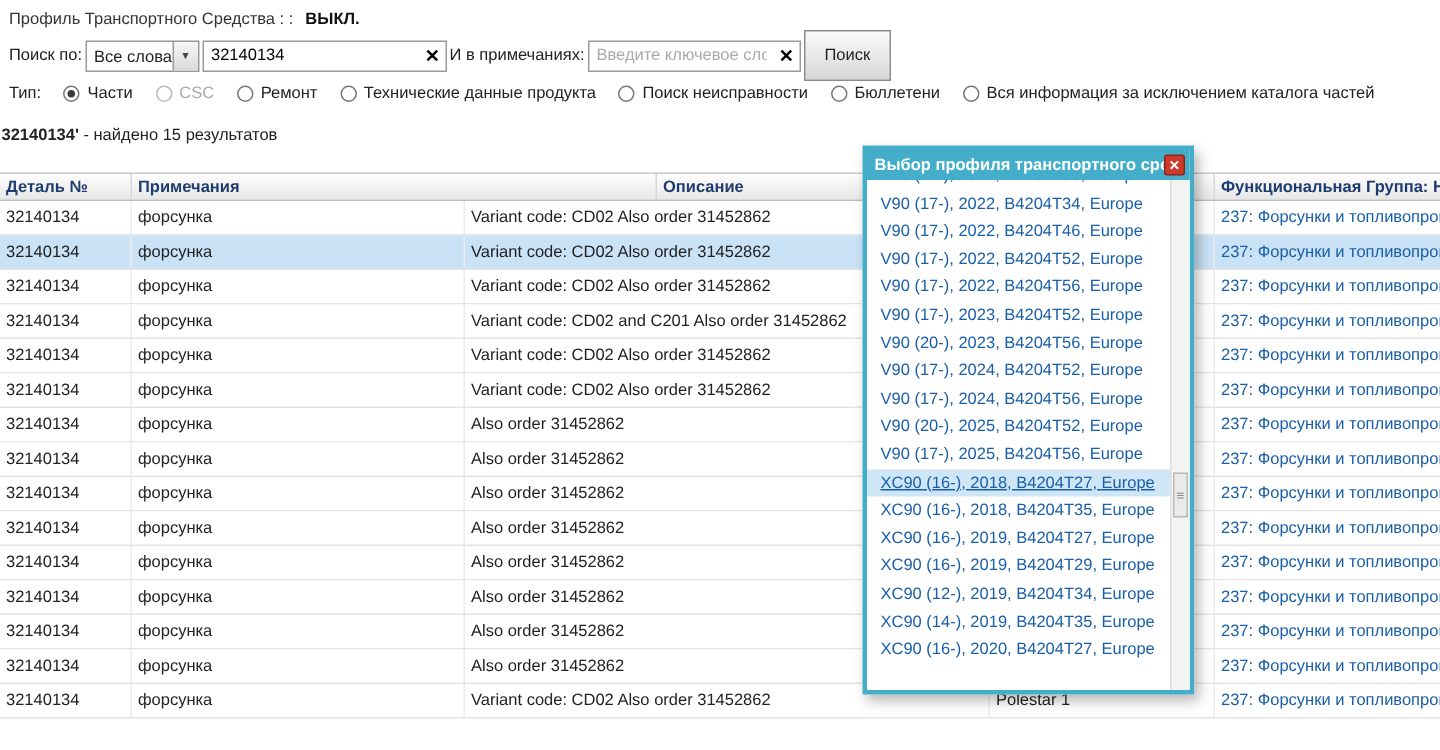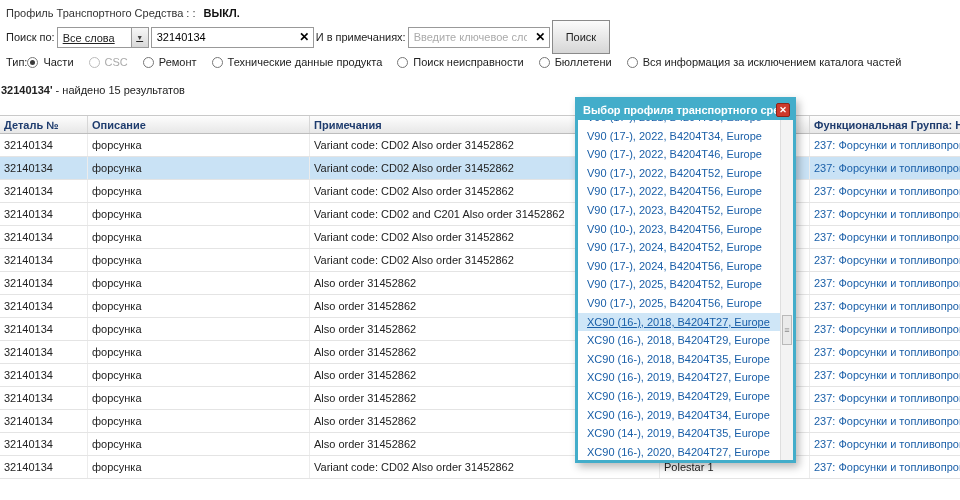--- a/index.html
+++ b/index.html
@@ -8,35 +8,35 @@
     font-family: "Liberation Sans", sans-serif;
     font-size: 11px; color: #222; background: #fff;
   }
   
   .topbar { padding: 7px 6px 3px 6px; white-space: nowrap; }
   .topbar .tb-label { color: #333; }
   .topbar .tb-value { font-weight: bold; margin-left: 8px; color: #111; }
 
   
   .search-row { display: flex; align-items: center; padding: 4px 6px; gap: 2px; height: 30px; }
-  .combo { display: flex; border: 1px solid #999; height: 21px; width: 92px; background: #fff; text-decoration: underline; }
+  .combo { display: flex; border: 1px solid #999; height: 21px; width: 76px; background: #fff; }
   .combo-text { flex: 1; padding: 4px 5px; overflow: hidden; white-space: nowrap; }
   .combo-btn { width: 17px; background: linear-gradient(#f7f7f7, #d9d9d9); border-left: 1px solid #999;
                text-align: center; font-size: 7px; line-height: 19px; color: #444; cursor: pointer; }
   .textbox { display: flex; align-items: center; border: 1px solid #999; height: 21px; background: #fff; }
   .textbox input { border: none; outline: none; flex: 1; font: inherit; padding: 0 5px; min-width: 0; background: transparent; }
   .textbox input::placeholder { color: #aaa; }
   .tb-query { width: 163px; }
   .tb-notes { width: 142px; }
   .clear-x { width: 17px; text-align: center; font-weight: bold; color: #000; font-size: 12px; cursor: pointer; user-select: none; }
   .search-btn { border: 1px solid #8a8a8a; background: linear-gradient(#fbfbfb, #d6d6d6);
                 padding: 3px 13px; height: 34px; font: inherit; color: #222; cursor: pointer; }
 
   
-  .type-row { display: flex; align-items: center; padding: 4px 6px 5px 6px; white-space: nowrap; }
+  .type-row { display: flex; align-items: center; gap: 15px; padding: 4px 6px 5px 6px; white-space: nowrap; }
   .opt { display: inline-flex; align-items: center; cursor: pointer; }
   .opt.disabled { color: #aaa; cursor: default; }
   .radio { width: 11px; height: 11px; border: 1px solid #777; border-radius: 50%; background: #fff;
            display: inline-block; position: relative; margin-right: 5px; flex: 0 0 auto; }
   .radio.checked::after { content: ''; position: absolute; left: 2px; top: 2px; right: 2px; bottom: 2px;
                           background: #3a3a3a; border-radius: 50%; }
   .opt.disabled .radio { border-color: #bbb; }
 
   
   .results-line { padding: 11px 6px 0 1px; height: 42px; }
@@ -132,22 +132,22 @@
     </span>
 </div>
 
 <div class="results-line">
   <span class="q">32140134'</span><span> - найдено 15 результатов</span>
 </div>
 
 <div class="table-wrap">
   <div class="thead">
       <div class="cell c1">Деталь №</div>
+      <div class="cell c3">Примечания</div>
       <div class="cell c2">Описание</div>
-      <div class="cell c3">Примечания</div>
       <div class="cell c4"></div>
       <div class="cell c5">Функциональная Группа: Название</div>
     </div>
   <div>
       <div class="trow">
         <div class="cell c1">32140134</div>
         <div class="cell c2">форсунка</div>
         <div class="cell c3">Variant code: CD02 Also order 31452862</div>
         <div class="cell c4"></div>
         <div class="cell c5 link">237: Форсунки и топливопроводы</div>
@@ -259,31 +259,30 @@
     <span class="modal-close">✕</span>
   </div>
   <div class="modal-body">
     <div class="modal-list">
         <div class="mitem">V90 (17-), 2021, B4204T56, Europe</div>
         <div class="mitem">V90 (17-), 2022, B4204T34, Europe</div>
         <div class="mitem">V90 (17-), 2022, B4204T46, Europe</div>
         <div class="mitem">V90 (17-), 2022, B4204T52, Europe</div>
         <div class="mitem">V90 (17-), 2022, B4204T56, Europe</div>
         <div class="mitem">V90 (17-), 2023, B4204T52, Europe</div>
-        <div class="mitem">V90 (10-), 2023, B4204T56, Europe</div>
+        <div class="mitem">V90 (20-), 2023, B4204T56, Europe</div>
         <div class="mitem">V90 (17-), 2024, B4204T52, Europe</div>
         <div class="mitem">V90 (17-), 2024, B4204T56, Europe</div>
-        <div class="mitem">V90 (17-), 2025, B4204T52, Europe</div>
+        <div class="mitem">V90 (20-), 2025, B4204T52, Europe</div>
         <div class="mitem">V90 (17-), 2025, B4204T56, Europe</div>
         <div class="mitem hl">XC90 (16-), 2018, B4204T27, Europe</div>
-        <div class="mitem">XC90 (16-), 2018, B4204T29, Europe</div>
         <div class="mitem">XC90 (16-), 2018, B4204T35, Europe</div>
         <div class="mitem">XC90 (16-), 2019, B4204T27, Europe</div>
         <div class="mitem">XC90 (16-), 2019, B4204T29, Europe</div>
-        <div class="mitem">XC90 (16-), 2019, B4204T34, Europe</div>
+        <div class="mitem">XC90 (12-), 2019, B4204T34, Europe</div>
         <div class="mitem">XC90 (14-), 2019, B4204T35, Europe</div>
         <div class="mitem">XC90 (16-), 2020, B4204T27, Europe</div>
       </div>
     <div class="scrollbar">
       <div class="thumb">≡</div>
     </div>
   </div>
 </div>
 
 </body></html>

